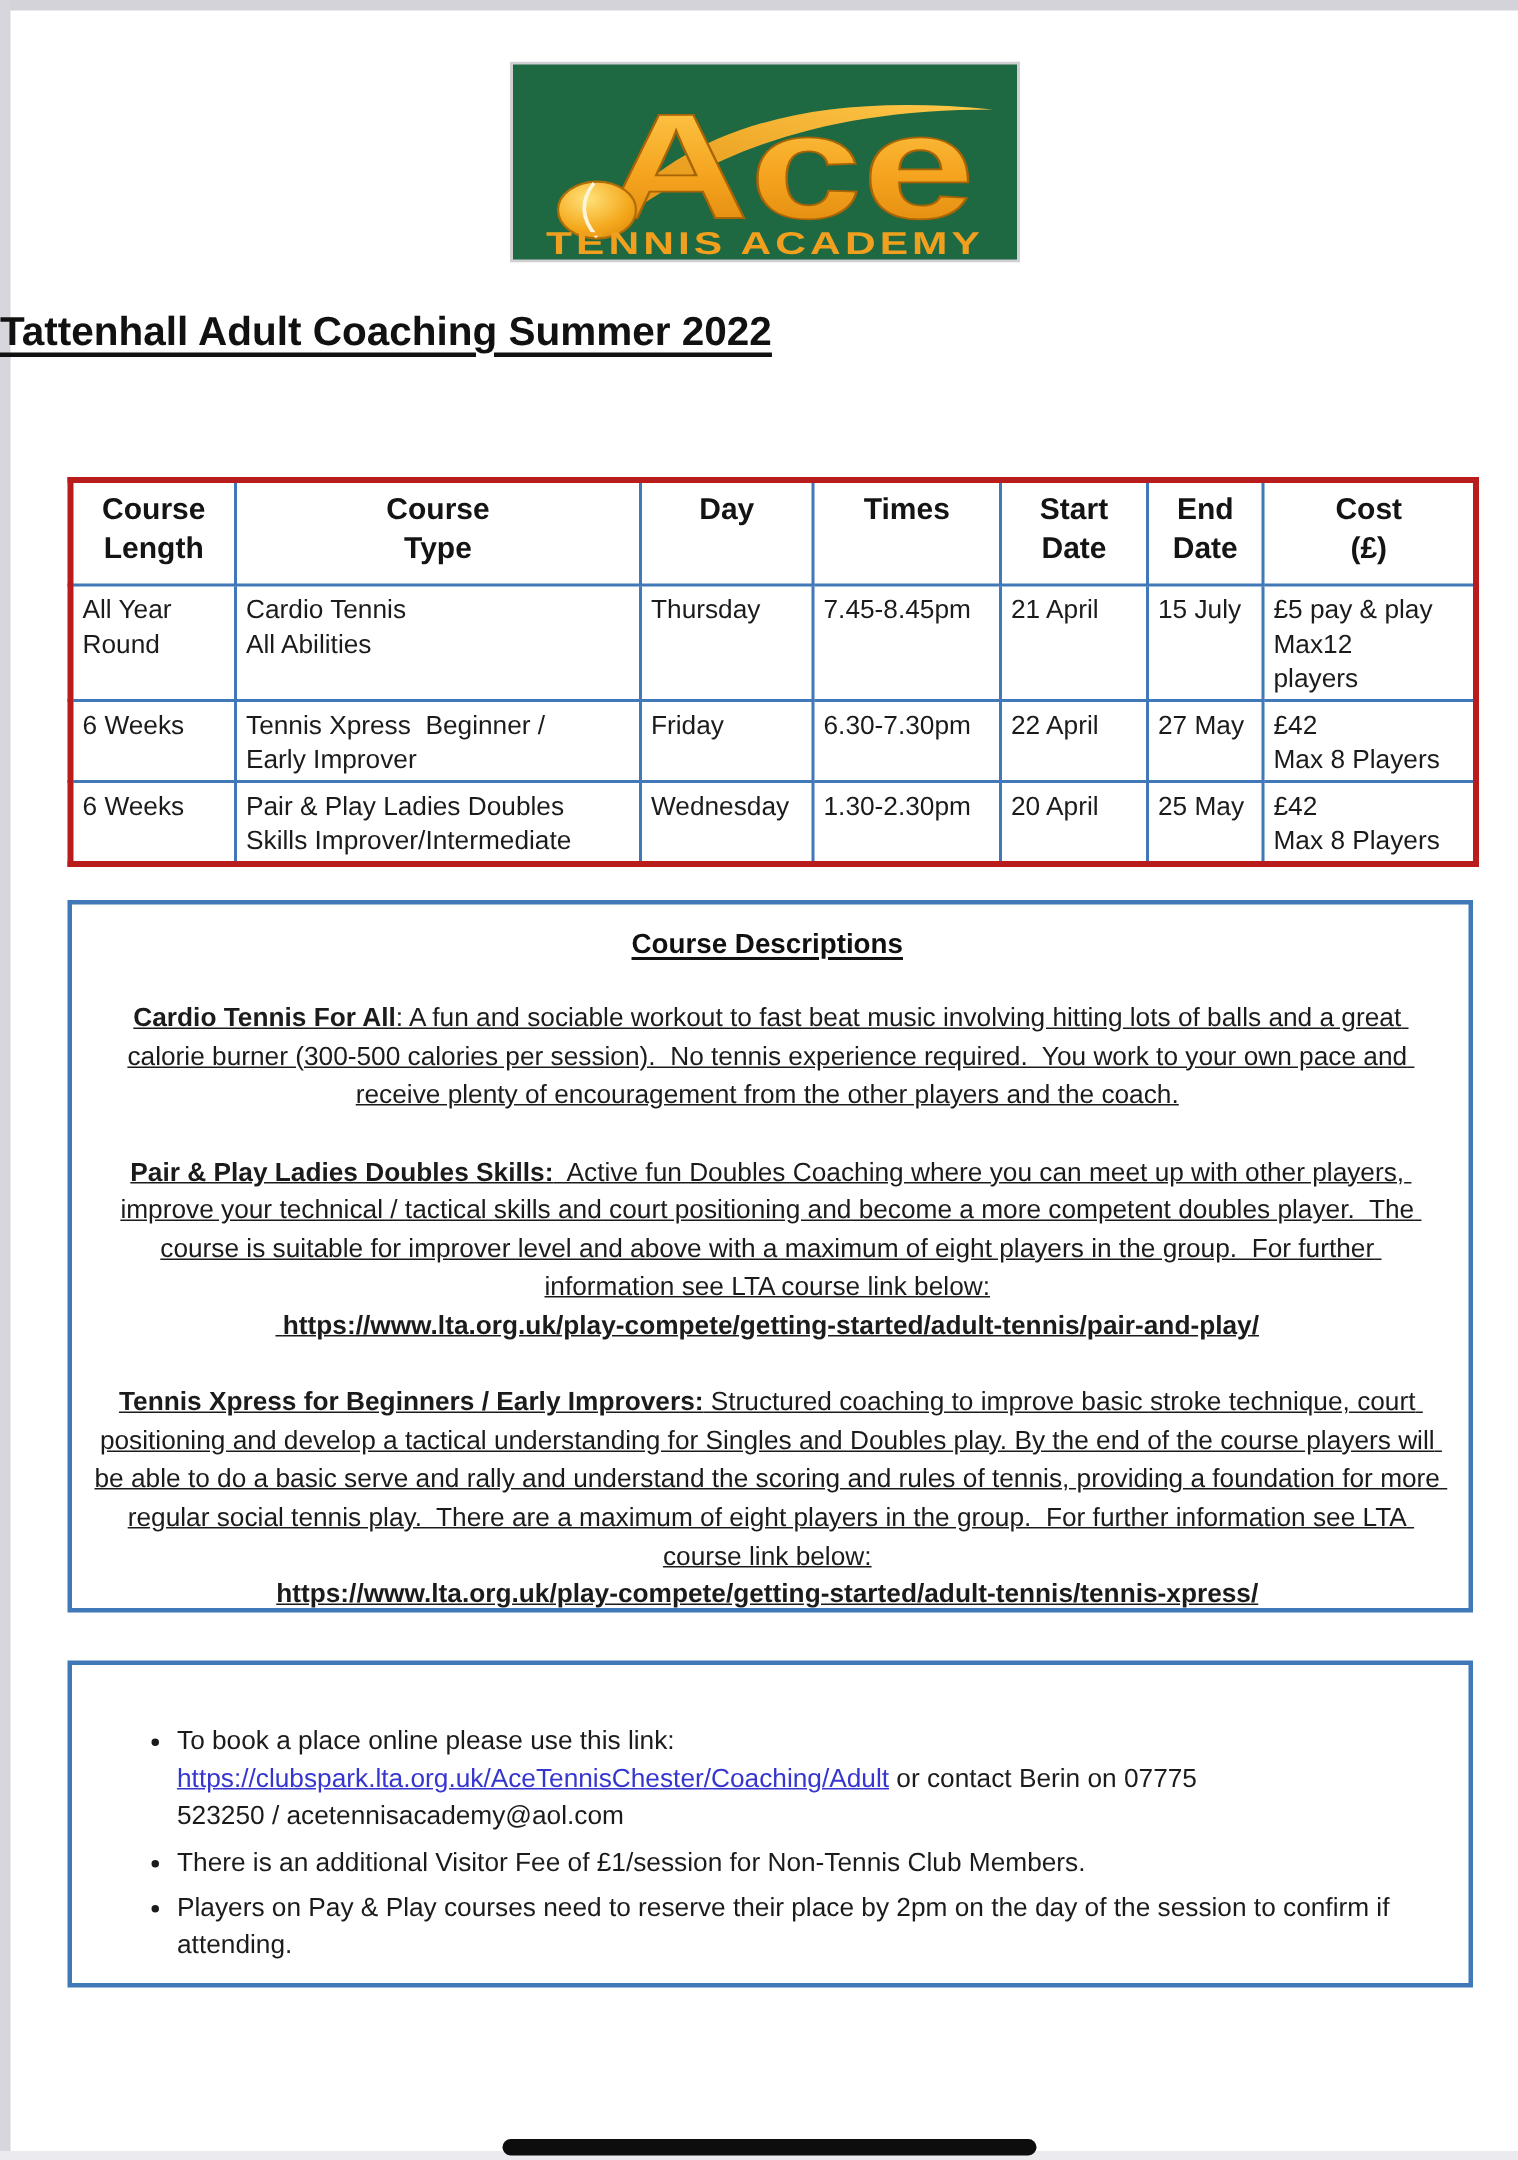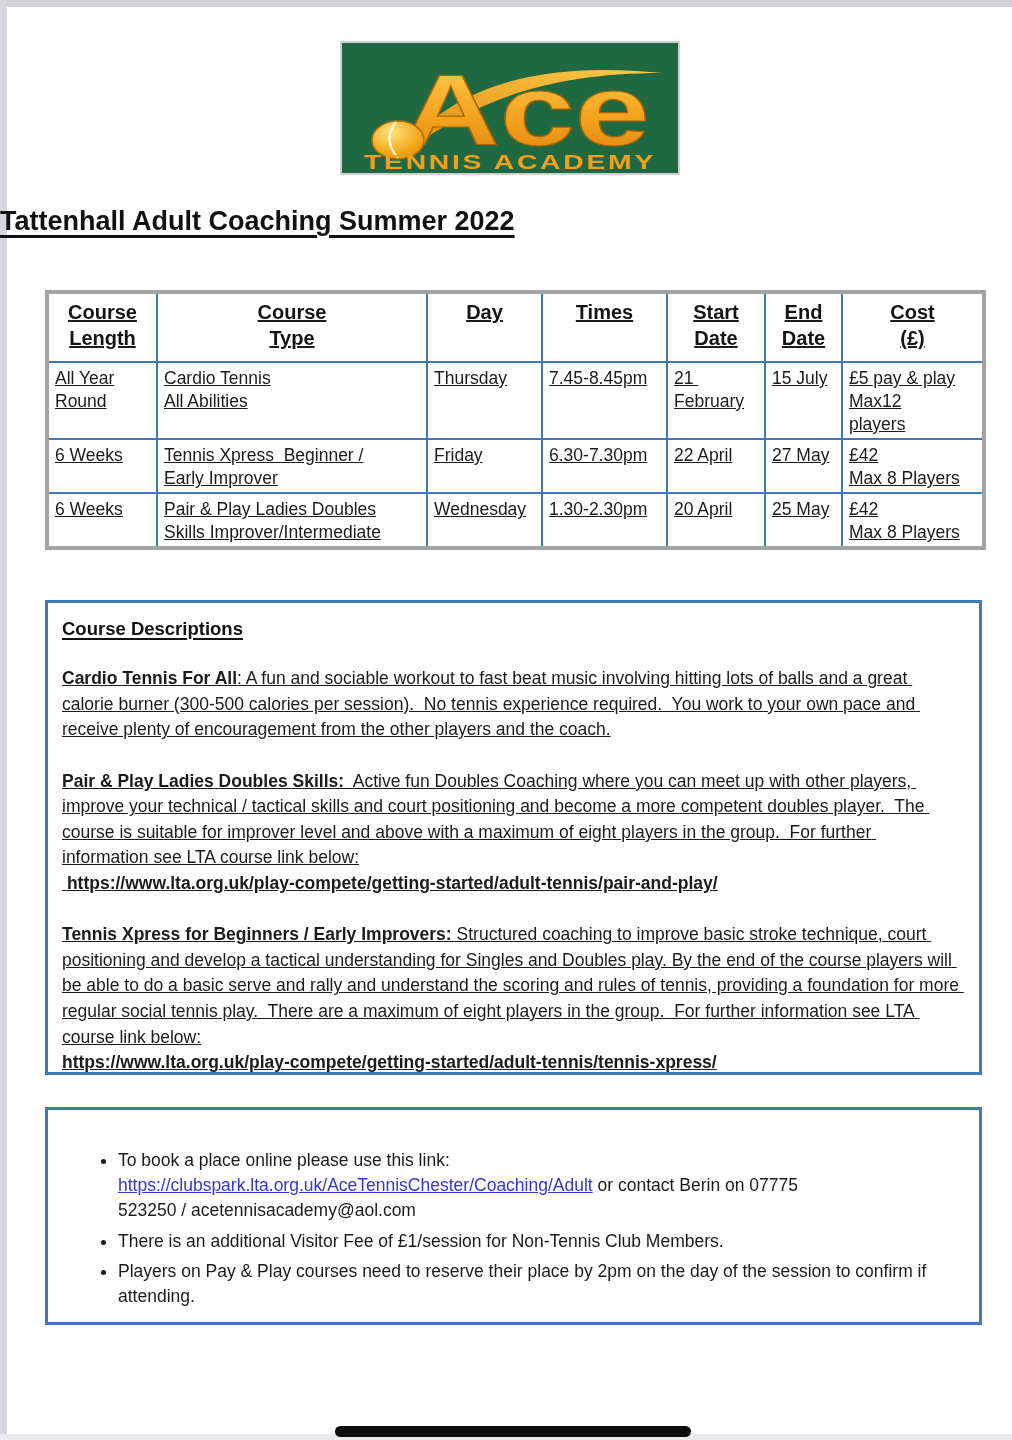--- a/index.html
+++ b/index.html
@@ -13,38 +13,37 @@
 
   .logo { position:absolute; left:340px; top:41px; width:340px; height:134px; }
 
   .page-title {
     position:absolute; top:206px; left:0; width:1012px; text-align:left;
     font-size:27px; font-weight:bold; color:#111;
   }
   .page-title span { text-decoration:underline; text-decoration-thickness:2.5px; text-underline-offset:5px; }
 
   table.course-table {
-    position:absolute; left:45px; top:290px; width:937px;
+    position:absolute; left:45px; top:318px; width:937px;
     border-collapse:collapse; table-layout:fixed;
-    border:4px solid #a3a3a3;
-    text-decoration:underline;
+    border:4px solid #b91c1c;
   }
   .course-table th, .course-table td {
     border:2px solid #4179b8; vertical-align:top; white-space:pre-wrap; overflow:hidden;
   }
   .course-table th { font-size:20px; font-weight:bold; text-align:center; padding:5px 2px 9px; line-height:1.32; color:#141414; }
   .course-table td { font-size:17.5px; padding:4px 6px 2px; line-height:1.32; }
   .al { text-align:left; }
   .ac { text-align:left; }
 
   .box {
     position:absolute; left:45px; width:937px; box-sizing:border-box;
     border:3px solid #4179b8; background:#fff; padding:15px 18px 16px 14px; overflow:hidden;
   }
-  .desc-box  { top:600px;  height:475px; }
+  .desc-box  { top:600px;  height:475px;text-align:center; }
   .notes-box { top:1107px; height:218px; }
 
   .box-heading {
     font-size:18.5px; font-weight:bold; color:#111;
     text-decoration:underline; text-decoration-thickness:2px; text-underline-offset:3px;
   }
   .notes-heading { font-style:italic; }
 
   .para { margin:26px 0 0 0; font-size:17.5px; line-height:1.46; white-space:pre-wrap;text-decoration:underline; }
   .para .lead { font-weight:bold; }
@@ -121,21 +120,21 @@
     </tr>
   </thead>
   <tbody>
     <tr>
       <td class="al">All Year
 Round</td>
       <td class="al">Cardio Tennis
 All Abilities</td>
       <td class="ac">Thursday</td>
       <td class="ac">7.45-8.45pm</td>
-      <td class="ac">21 February</td>
+      <td class="ac">21 April</td>
       <td class="ac">15 July</td>
       <td class="ac">£5 pay &amp; play
 Max12
 players</td>
     </tr>
     <tr>
       <td class="al">6 Weeks</td>
       <td class="al">Tennis Xpress  Beginner /
 Early Improver</td>
       <td class="ac">Friday</td>

